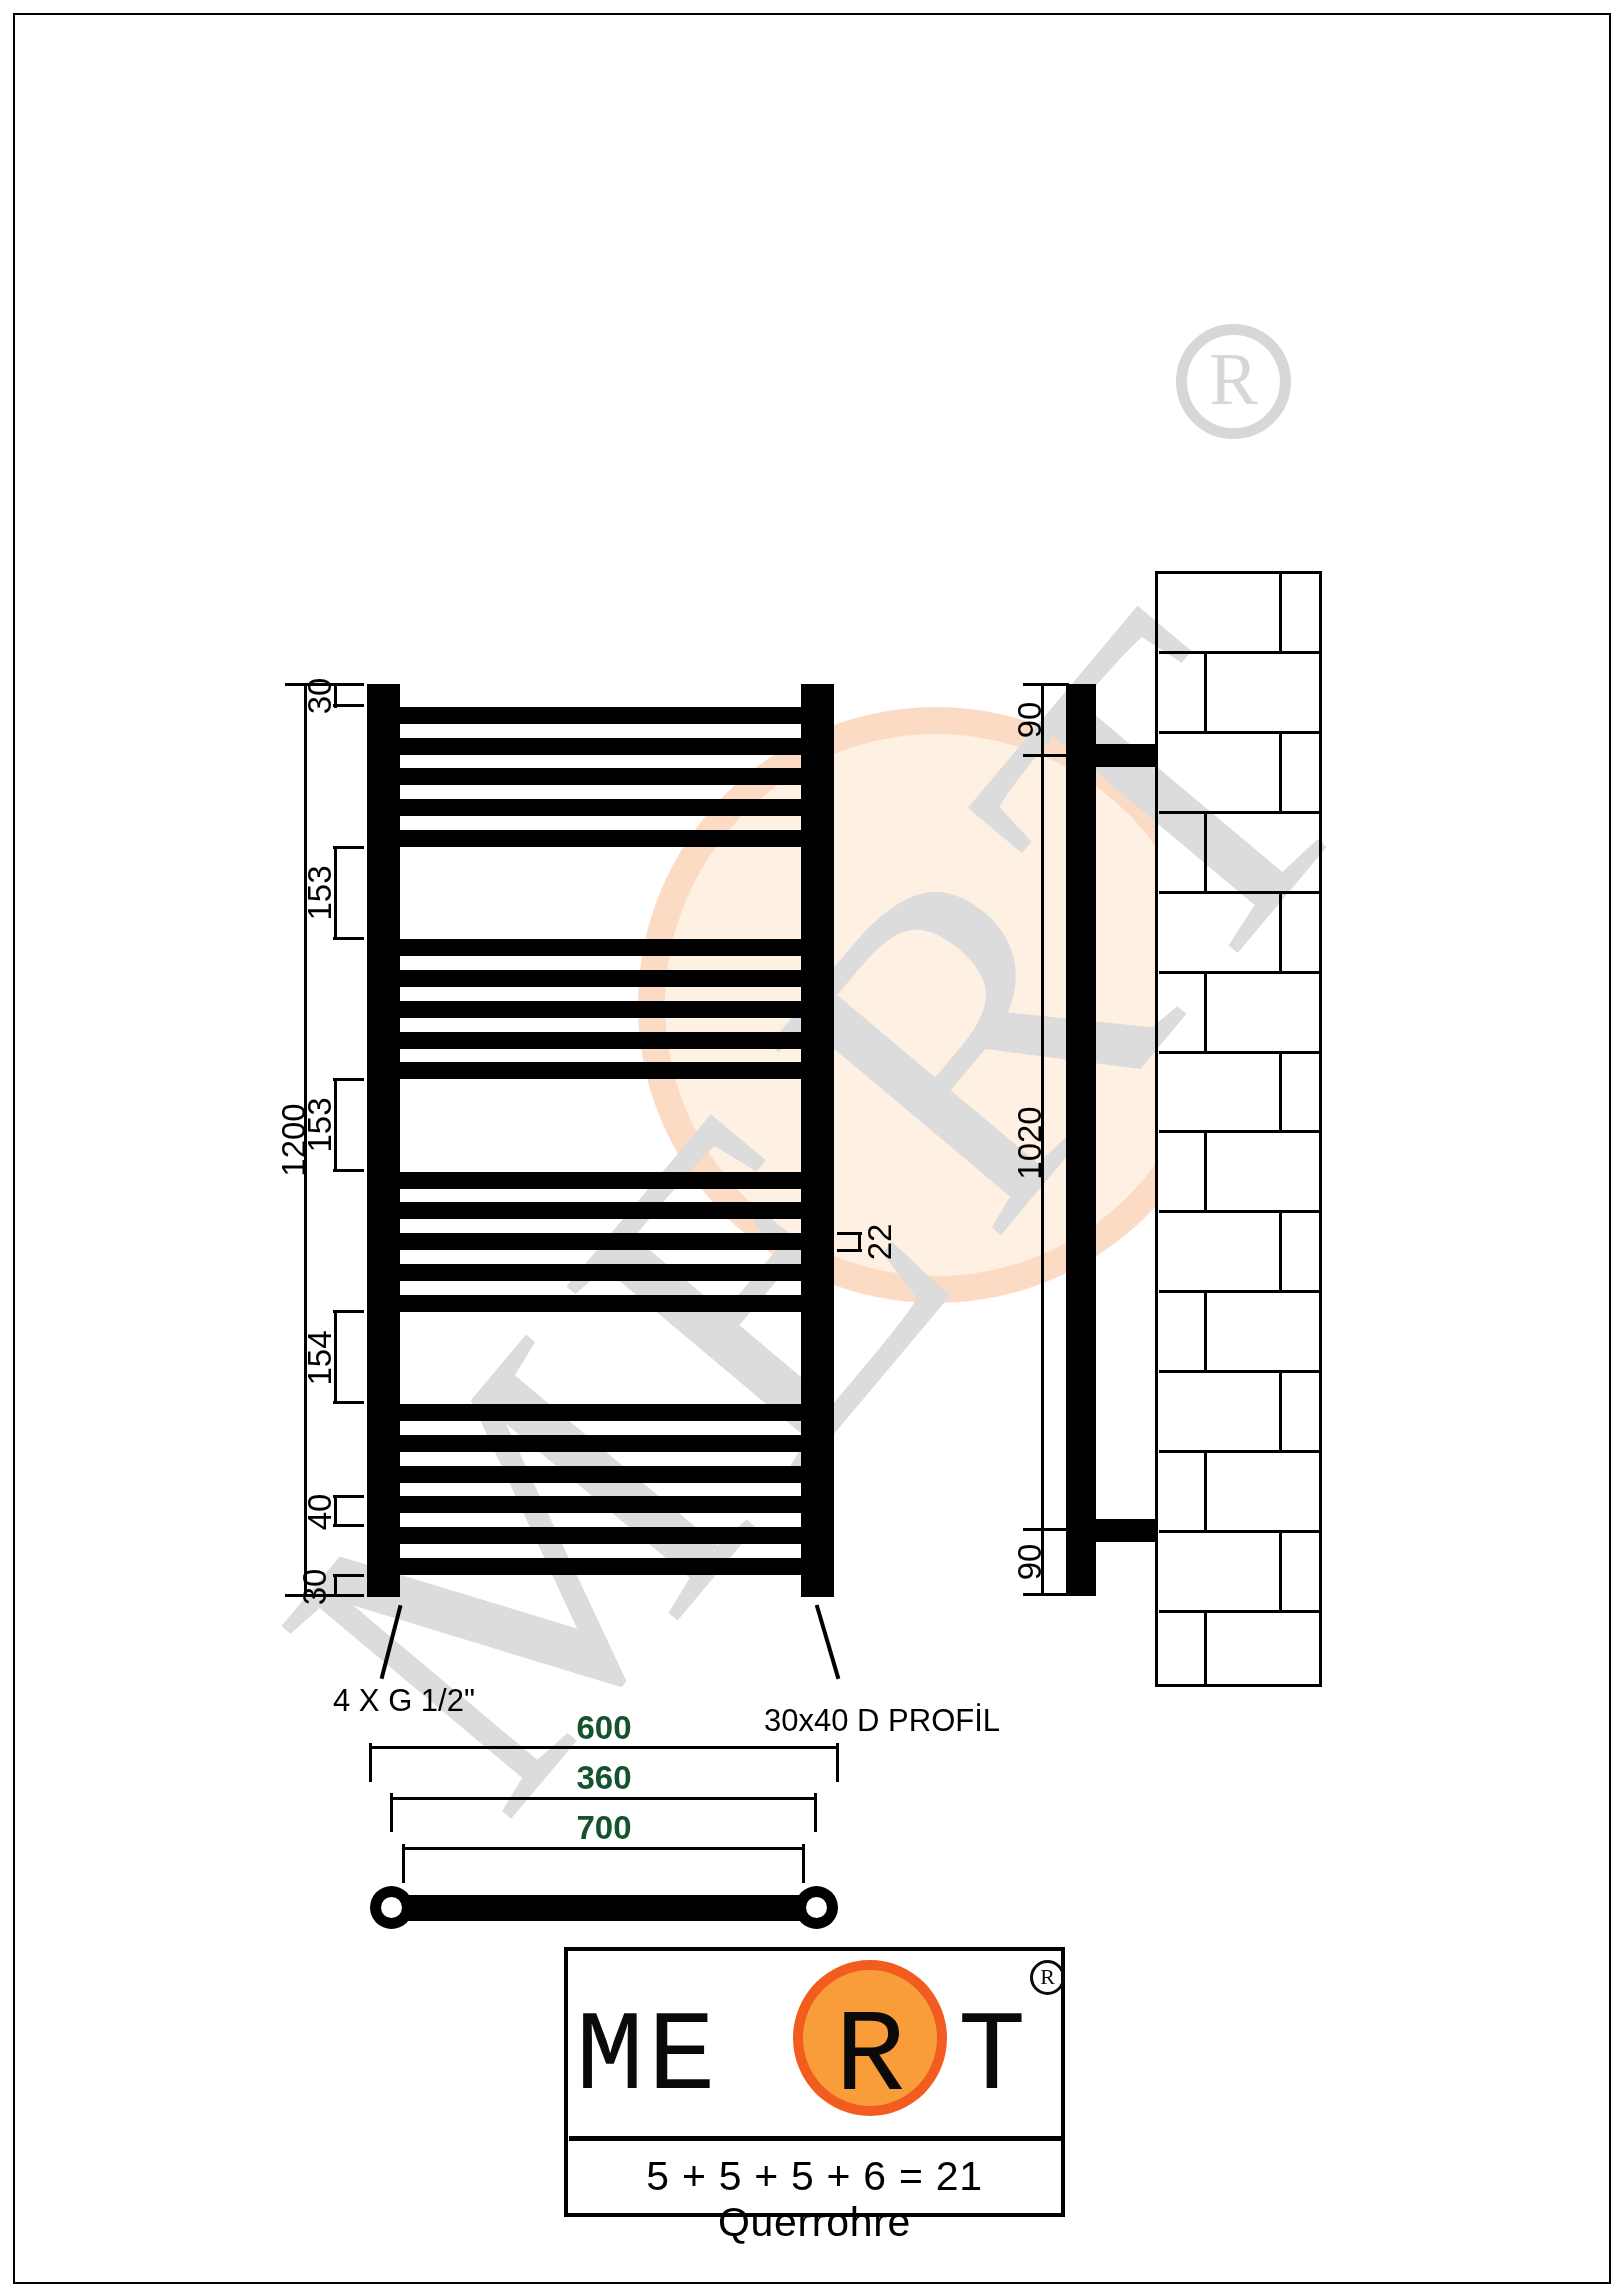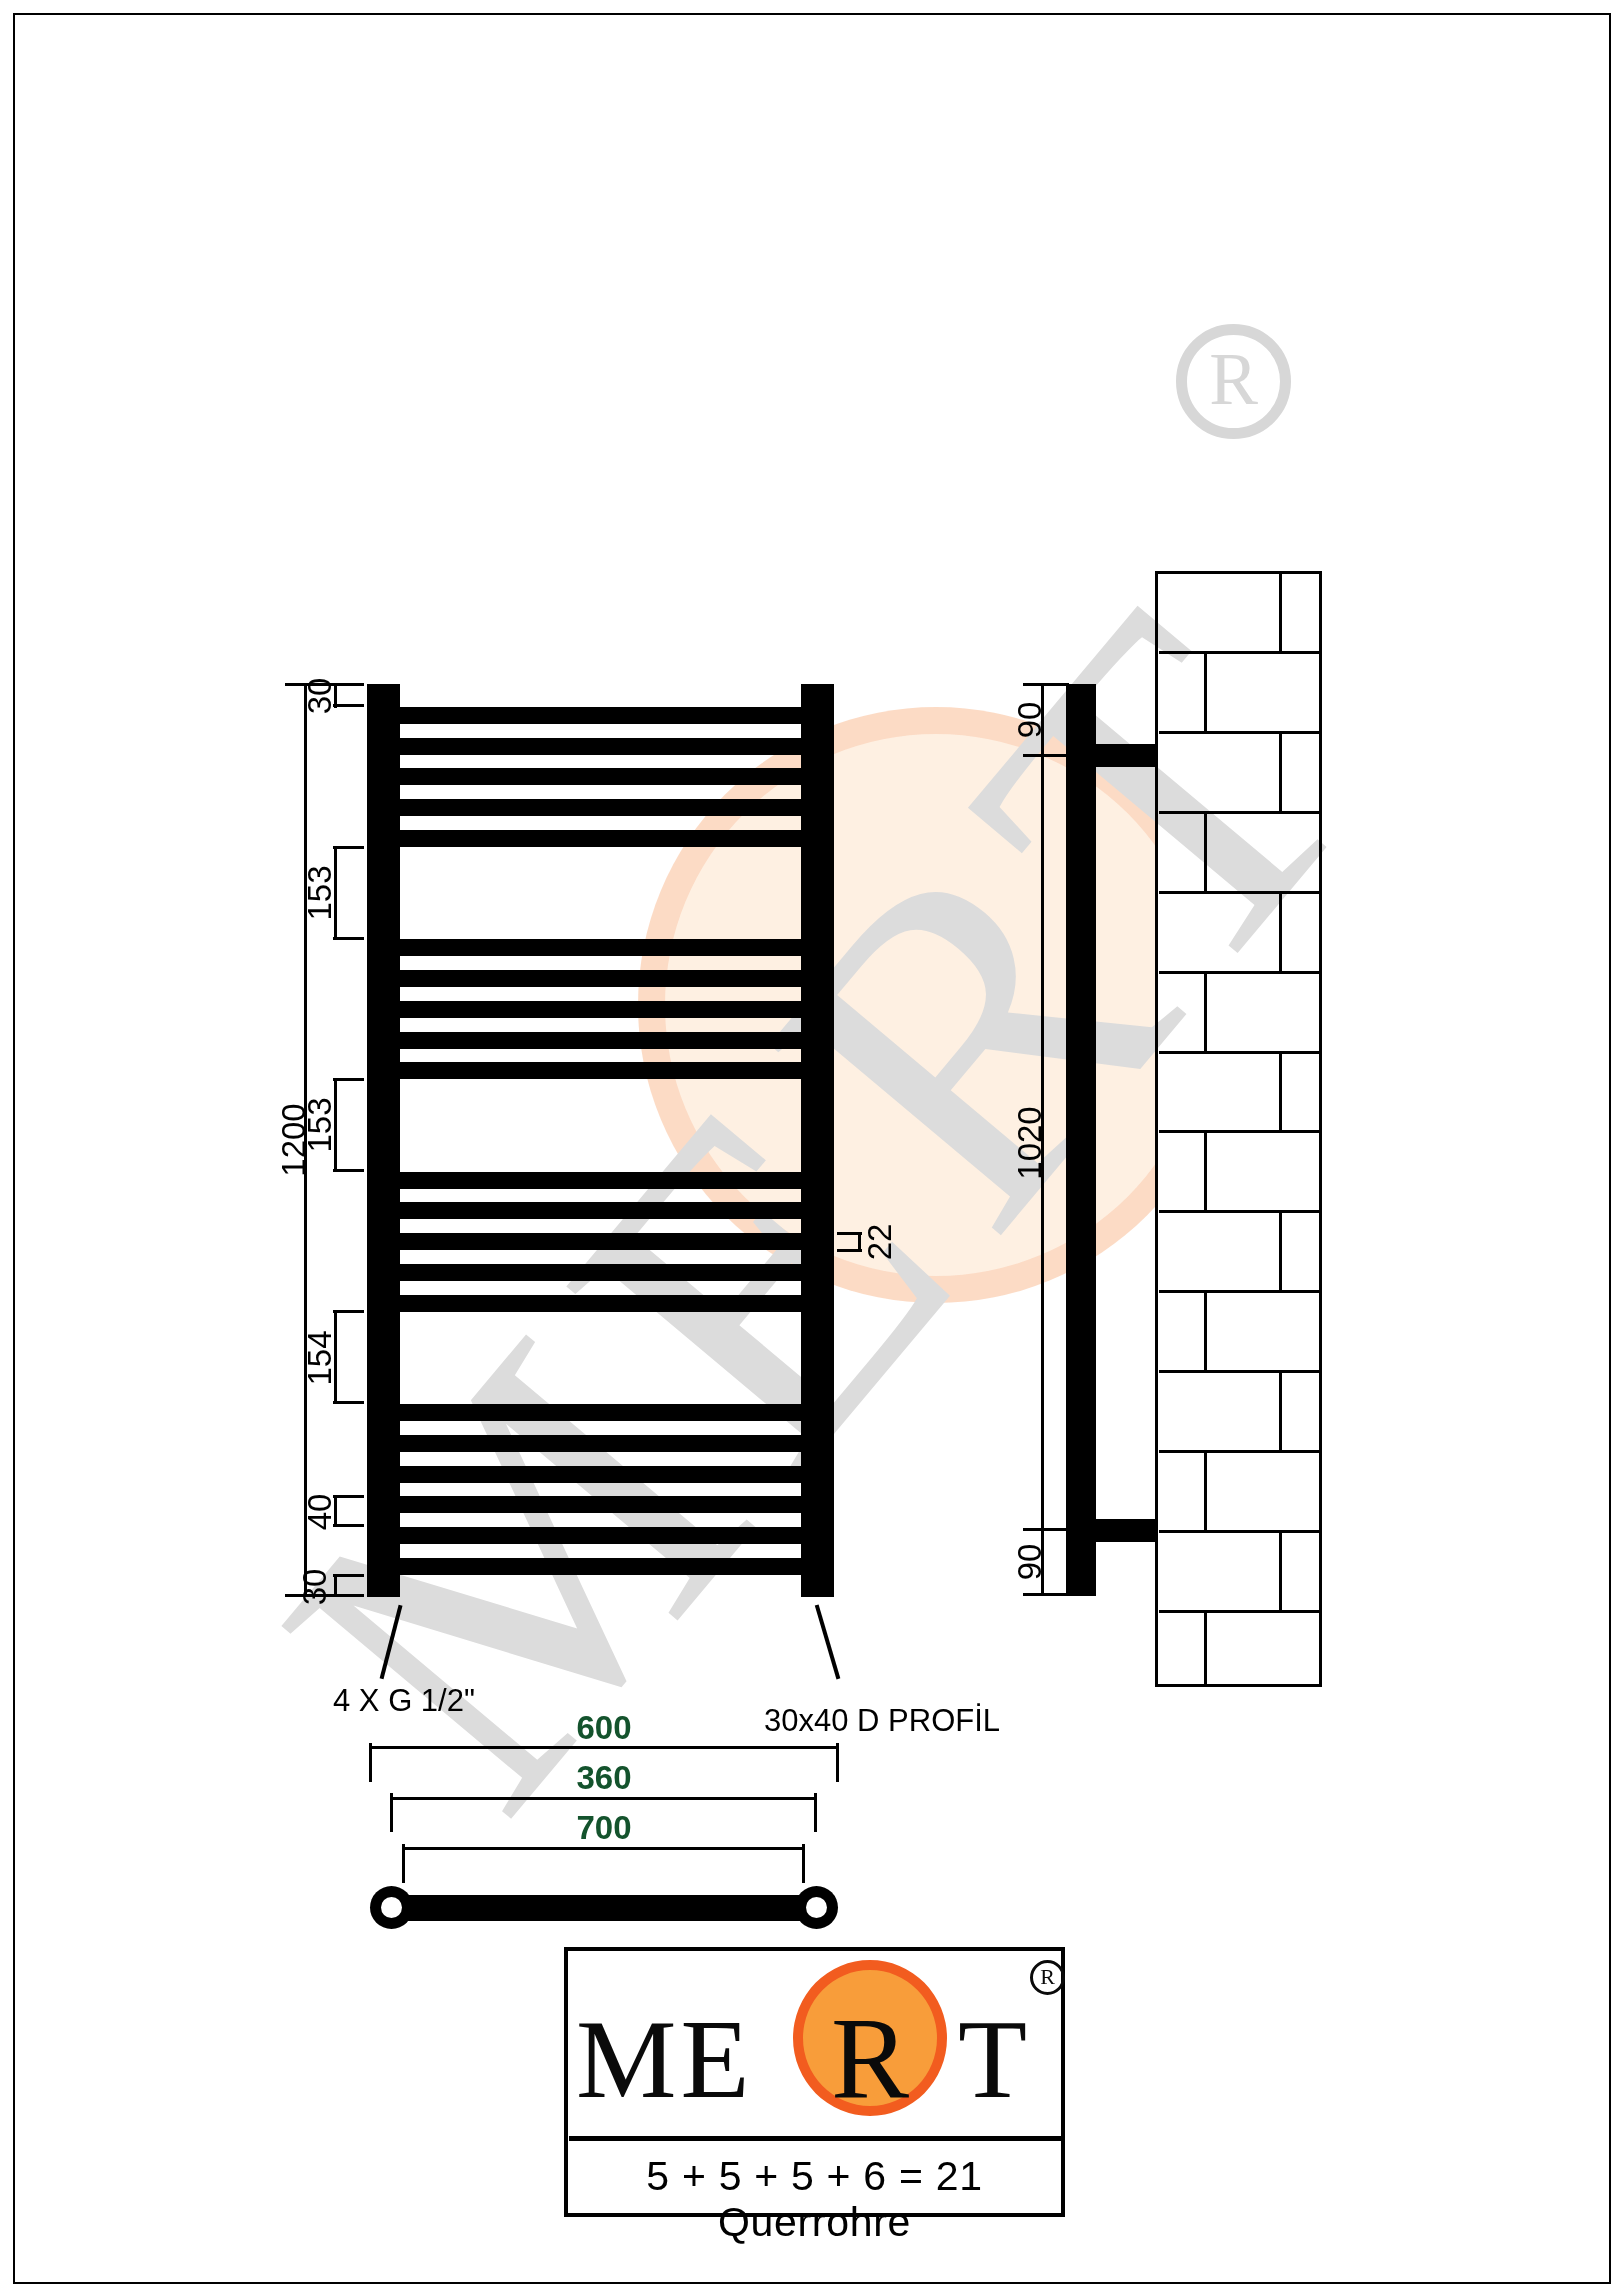--- a/index.html
+++ b/index.html
@@ -37,21 +37,21 @@
     box-sizing:border-box;background:transparent;}
 
   
   .port{position:absolute;z-index:3;border-radius:50%;background:#000;}
   .port .hole{position:absolute;background:#fff;border-radius:50%;}
 
   
   #logo-box{left:564px;top:1947px;width:501px;height:270px;border:4.6px solid #000;
     box-sizing:border-box;background:#fff;}
   #logo-divider{left:569px;top:2136px;width:492px;height:4.6px;background:#000;}
-  .logoletters{position:absolute;z-index:4;font-family:Liberation Serif, serif;color:#0a0a0a;line-height:1;}
+  .logoletters{position:absolute;z-index:4;font-family:Liberation Mono, monospace;color:#0a0a0a;line-height:1;}
   #logo-ellipse{left:793px;top:1960px;width:154px;height:156px;border-radius:50%;z-index:3;
     background:#f89d3a;border:10.5px solid #f25c1f;box-sizing:border-box;}
   #logo-reg{left:1030px;top:1960px;width:35px;height:35px;border:3.3px solid #0a0a0a;border-radius:50%;
     box-sizing:border-box;z-index:4;text-align:center;}
   #logo-reg span{font-family:"Liberation Serif",serif;font-size:22px;line-height:27.5px;color:#0a0a0a;}
   #formula{left:564px;top:2153px;width:501px;height:46px;line-height:46px;text-align:center;
     font-size:41px;font-weight:normal;z-index:4;letter-spacing:0.7px;}
   #website{left:533px;top:2222px;width:563px;height:51px;line-height:51px;text-align:center;
     font-size:48px;z-index:3;letter-spacing:0.7px;color:#0a0a0a;}
 </style>

